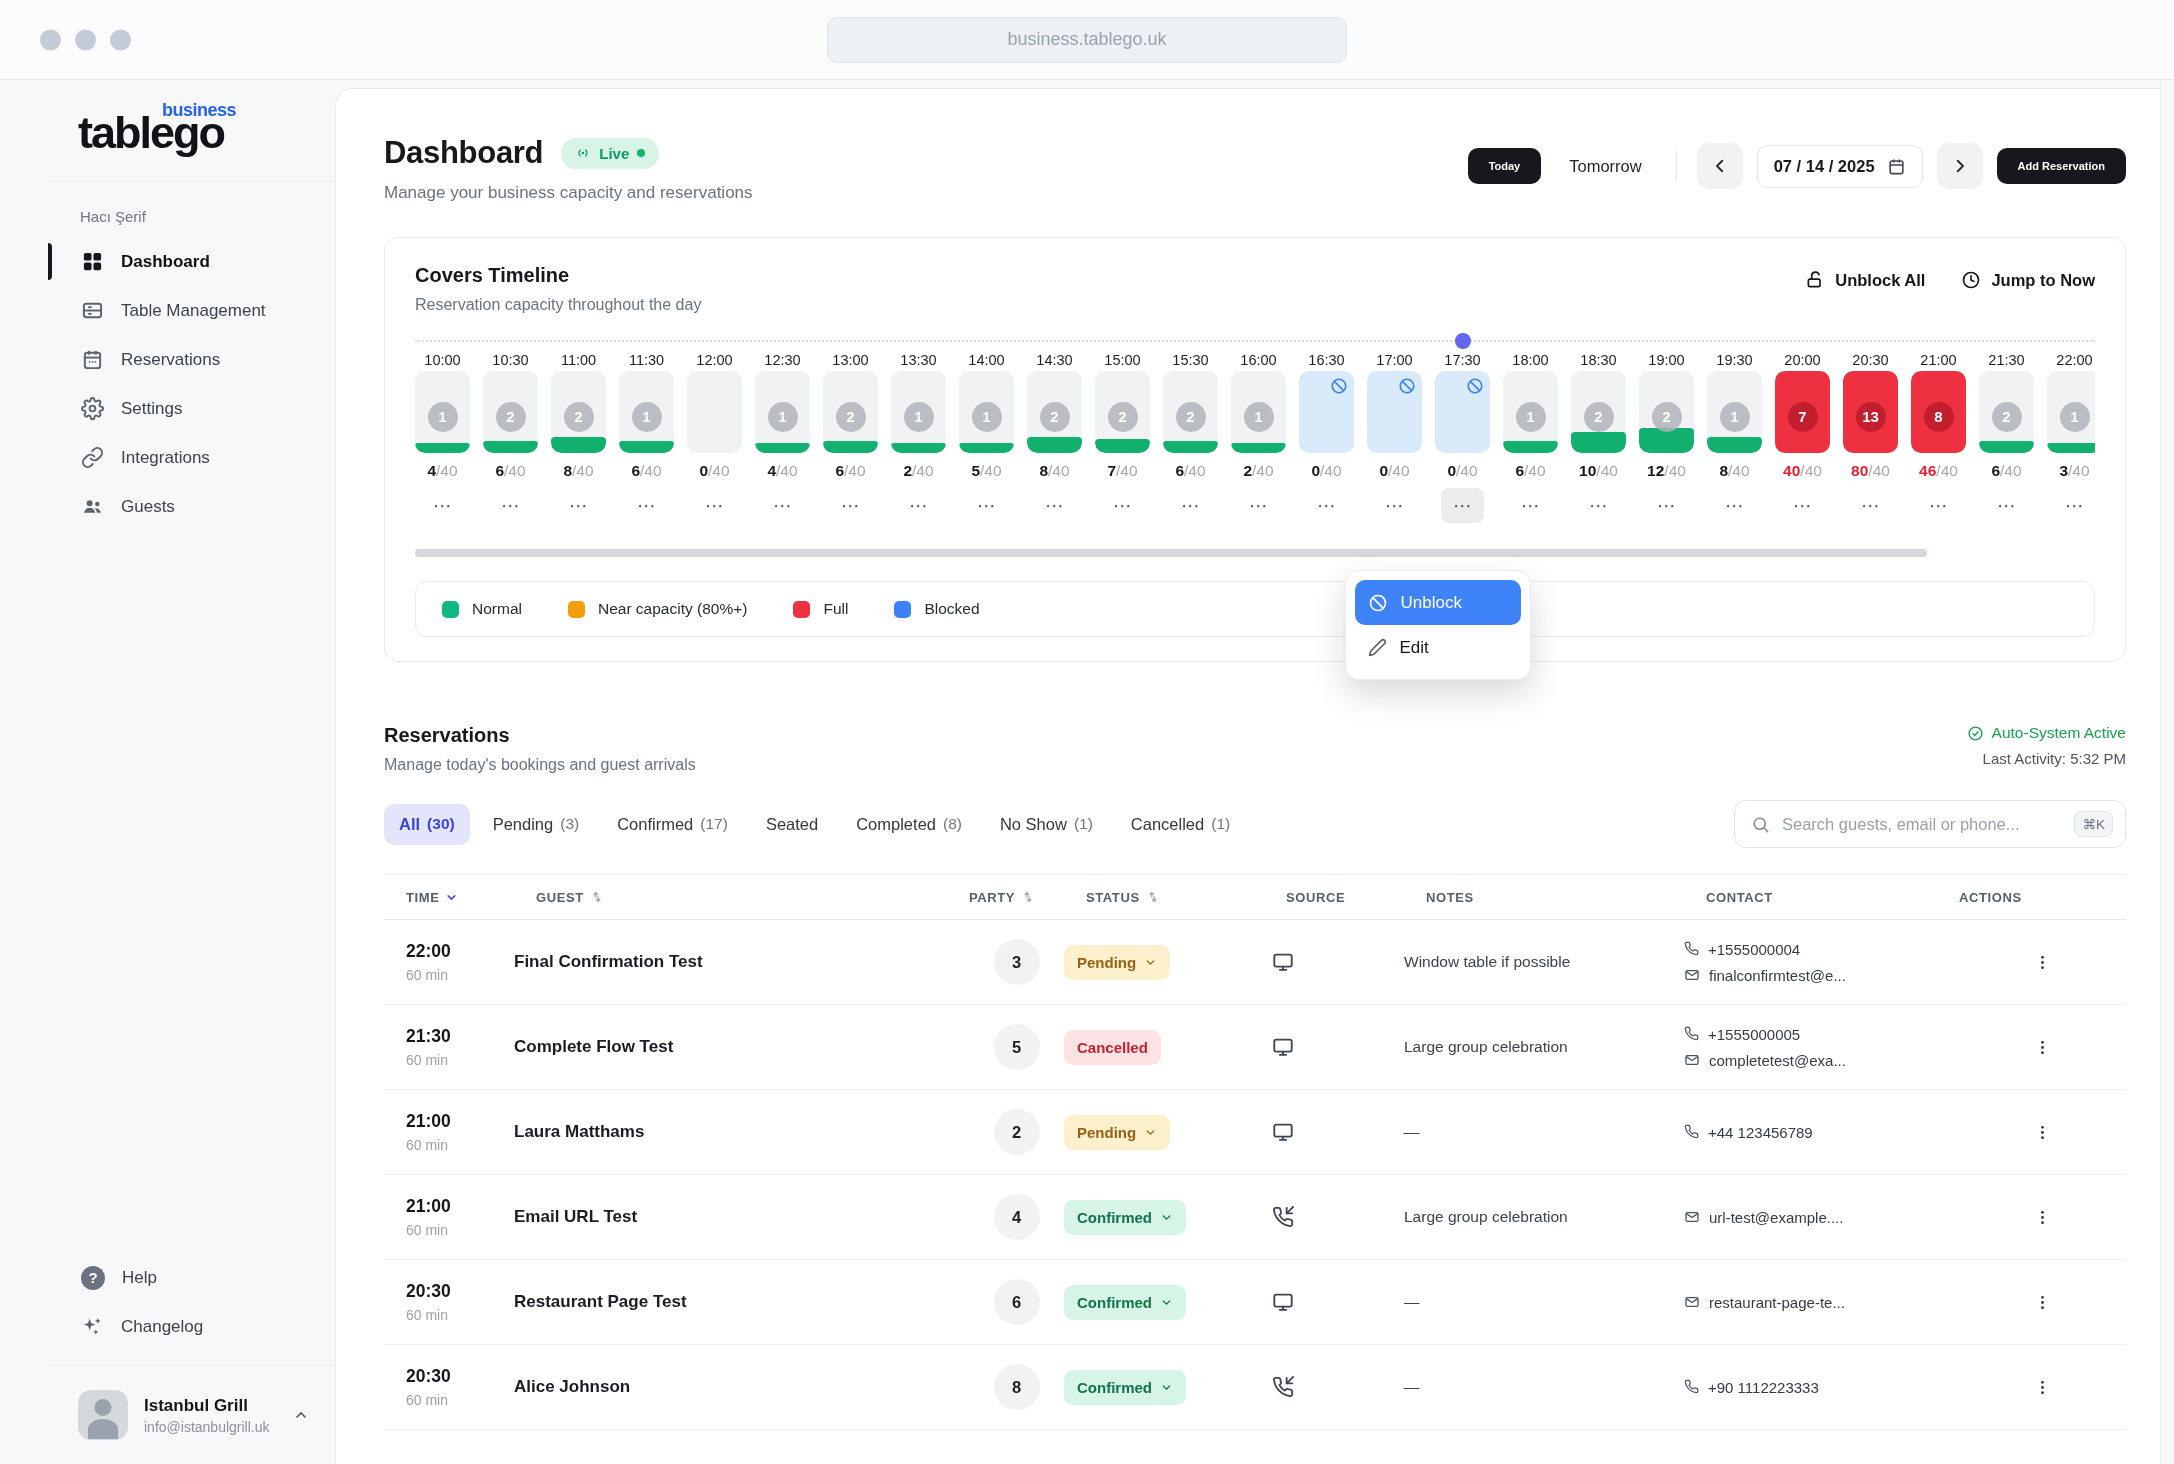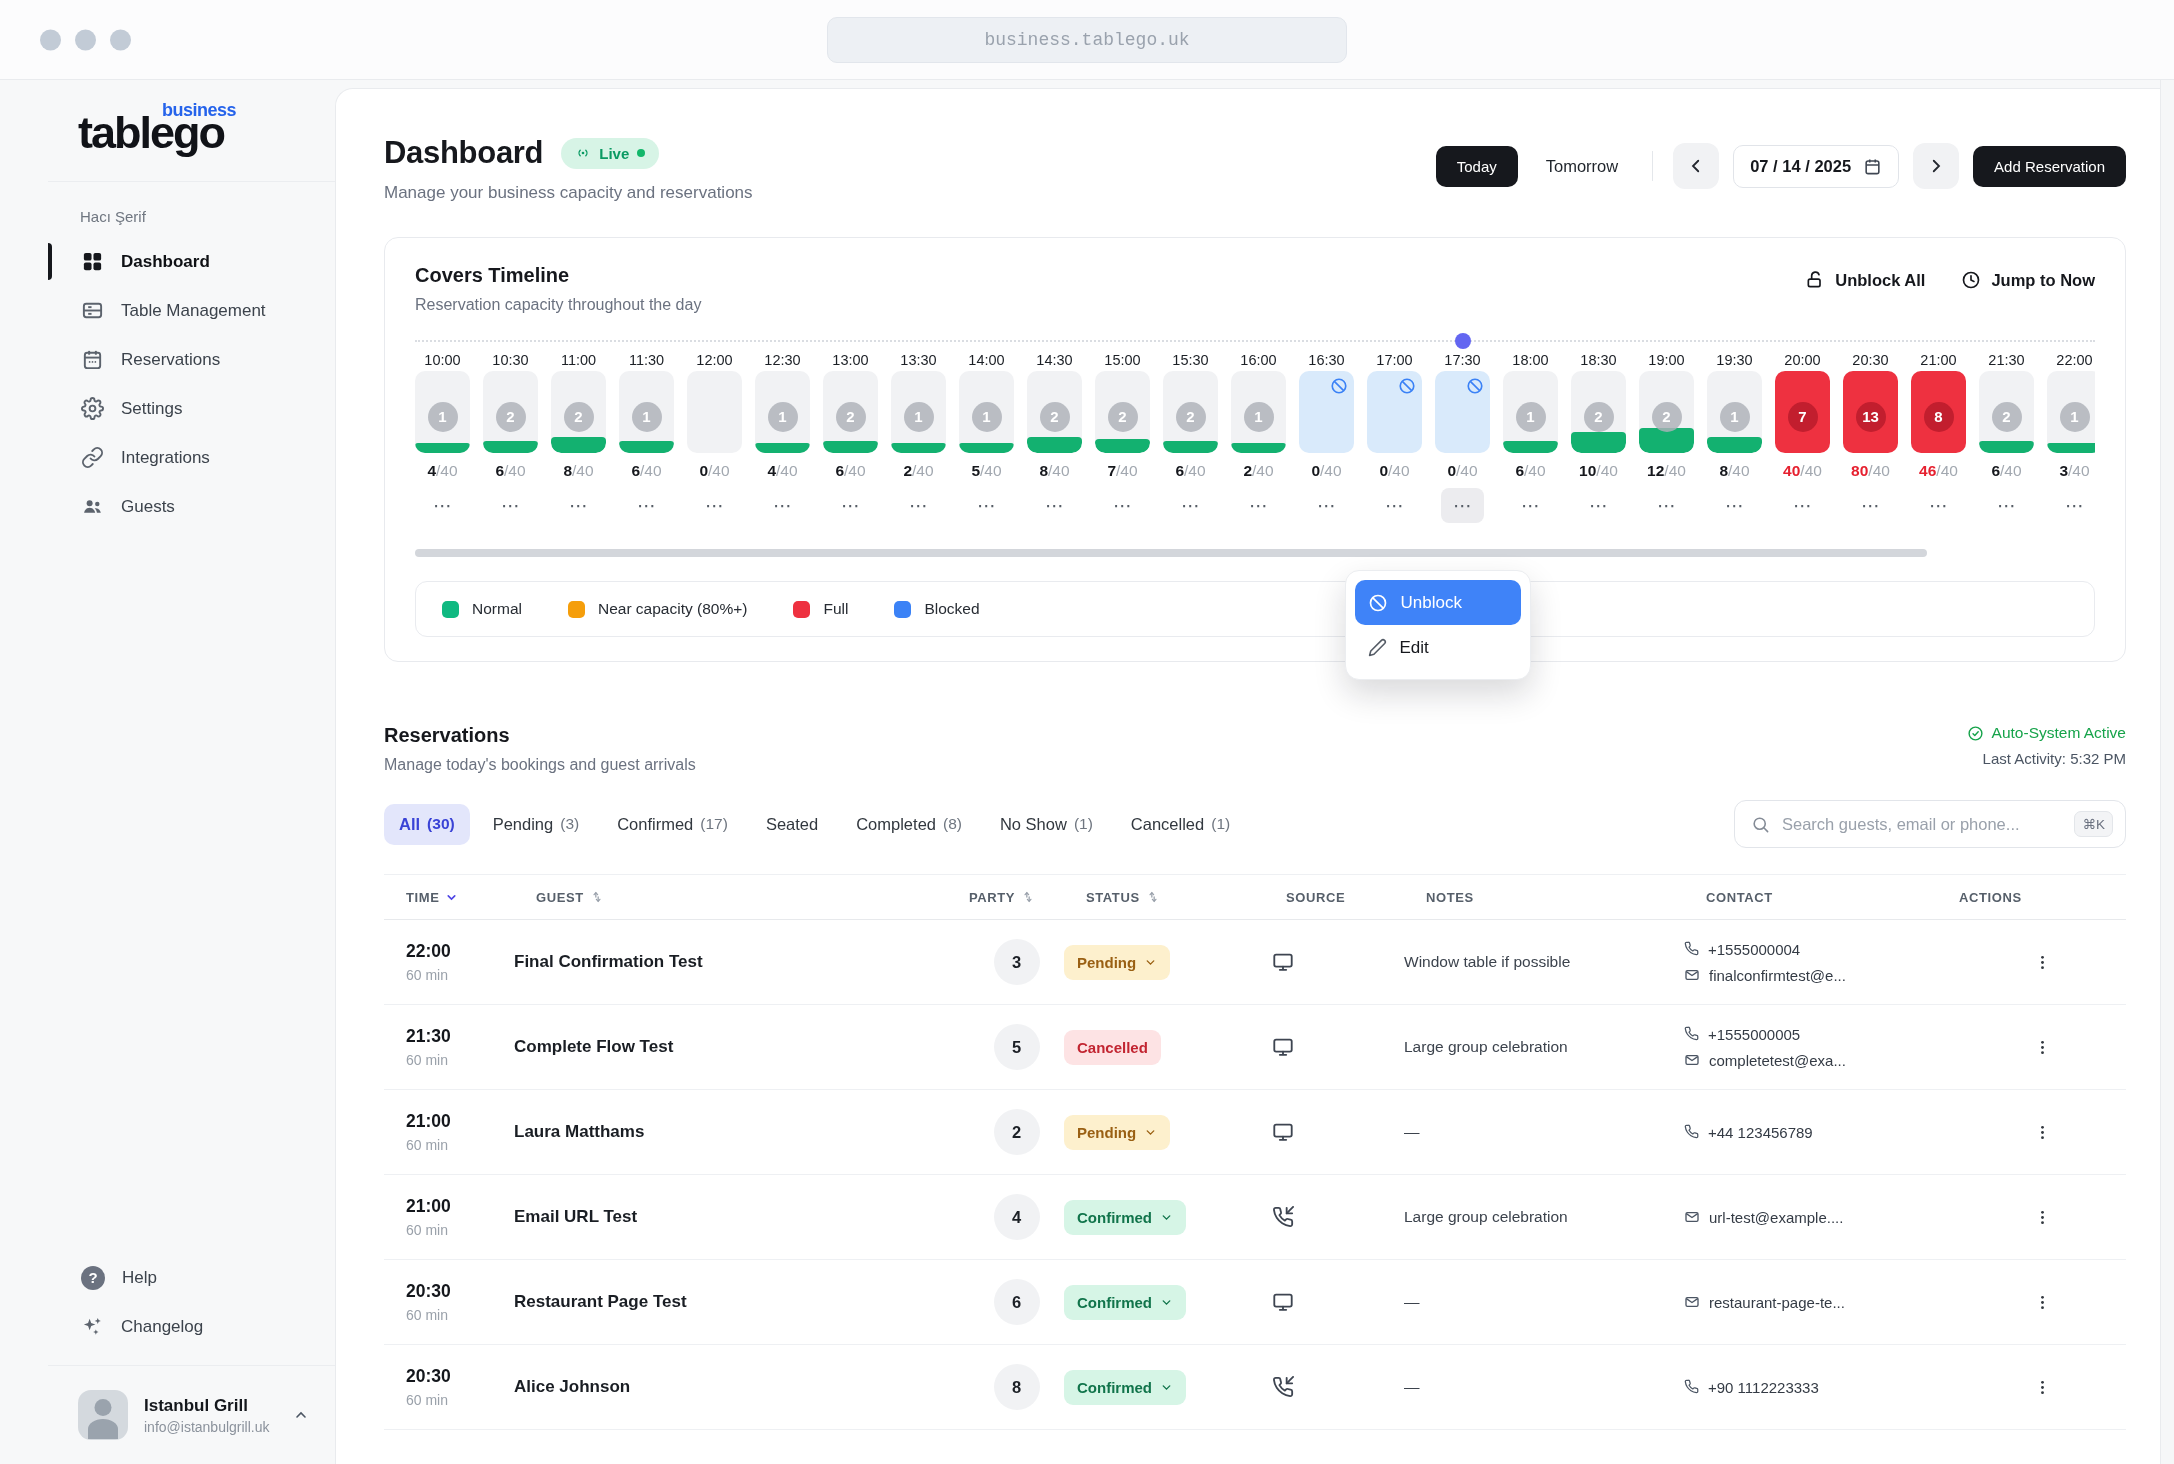--- a/index.html
+++ b/index.html
@@ -1,21 +1,21 @@
 <!DOCTYPE html>
 <html><head>
 <meta charset="utf-8">
 <style>
   * { margin:0; padding:0; box-sizing:border-box; }
   html,body { width:2174px; height:1464px; overflow:hidden; }
   body { font-family:"Liberation Sans","DejaVu Sans",sans-serif; background:#f7f8f9; color:#16181d; position:relative; }
   svg { display:block; }
 
   
-  .topbar { height:80px; background:#fcfcfd; border-bottom:1px solid #e9ebee; position:relative;font-family:Liberation Mono, monospace; }
+  .topbar { height:80px; background:#fcfcfd; border-bottom:1px solid #e9ebee; position:relative; }
   .win-dots { position:absolute; left:40px; top:50%; transform:translateY(-50%); display:flex; gap:14px; }
   .win-dot { width:21px; height:21px; border-radius:50%; background:#c2cbd6; }
   .url-pill { position:absolute; left:50%; top:50%; transform:translate(-50%,-50%); width:520px; height:46px;
     background:#edf0f4; border:1px solid #e2e6ec; border-radius:10px; display:flex; align-items:center; justify-content:center;
     color:#9aa2ad; font-size:18px; }
 
   
   .app { display:flex; height:1384px; }
   .sidebar { width:335px; flex:0 0 335px; background:#f7f8f9; display:flex; flex-direction:column;padding-left:48px; }
   .main { flex:1; padding-top:8px; min-width:0; }
@@ -49,21 +49,21 @@
 
   
   .page-head { display:flex; align-items:flex-start; justify-content:space-between; }
   .page-title-row { display:flex; align-items:center; gap:18px; }
   .page-title { font-size:31px; font-weight:700; letter-spacing:-0.3px; }
   .live-badge { display:flex; align-items:center; gap:8px; background:#d7f4e6; color:#0a9a63; font-size:15px; font-weight:600;
     border-radius:999px; padding:7px 14px; }
   .live-dot { width:8px; height:8px; border-radius:50%; background:#12b76a; }
   .page-sub { margin-top:12px; font-size:17px; color:#6b7280; }
   .head-controls { display:flex; align-items:center; gap:14px; margin-top:8px; }
-  .btn-dark { background:#16181d; color:#fff; border:none; border-radius:10px; padding:12px 21px; font-size:15px; font-weight:400; cursor:pointer; font-family:inherit; }
+  .btn-dark { background:#16181d; color:#fff; border:none; border-radius:10px; padding:12px 21px; font-size:11px; font-weight:700; cursor:pointer; font-family:inherit; }
   .btn-ghost { background:none; border:none; font-size:16.5px; font-weight:500; color:#1f242b; padding:12px 14px; cursor:pointer; font-family:inherit; }
   .hsep { width:1px; height:30px; background:#e4e7eb; margin:0 6px; }
   .nav-sq { width:46px; height:46px; background:#f1f2f4; border:none; border-radius:12px; display:flex; align-items:center; justify-content:center; color:#23272e; cursor:pointer; }
   .date-field { display:flex; align-items:center; gap:12px; background:#fff; border:1px solid #e1e4e9; border-radius:10px;
     padding:11px 16px; font-size:16.5px; font-weight:600; color:#16181d; cursor:pointer; }
   .date-field .ico { color:#3f4652; }
 
   
   .covers-card { margin-top:34px; border:1px solid #e8eaee; border-radius:14px; padding:26px 30px 24px 30px; position:relative; }
   .covers-head { display:flex; justify-content:space-between; align-items:flex-start; }

